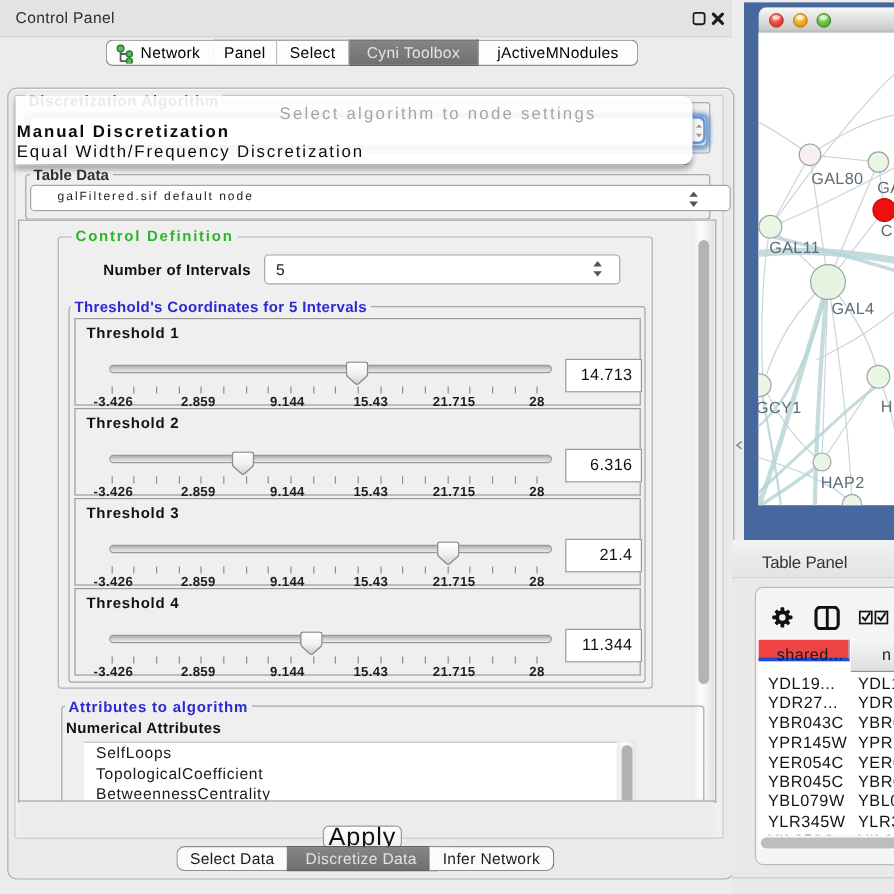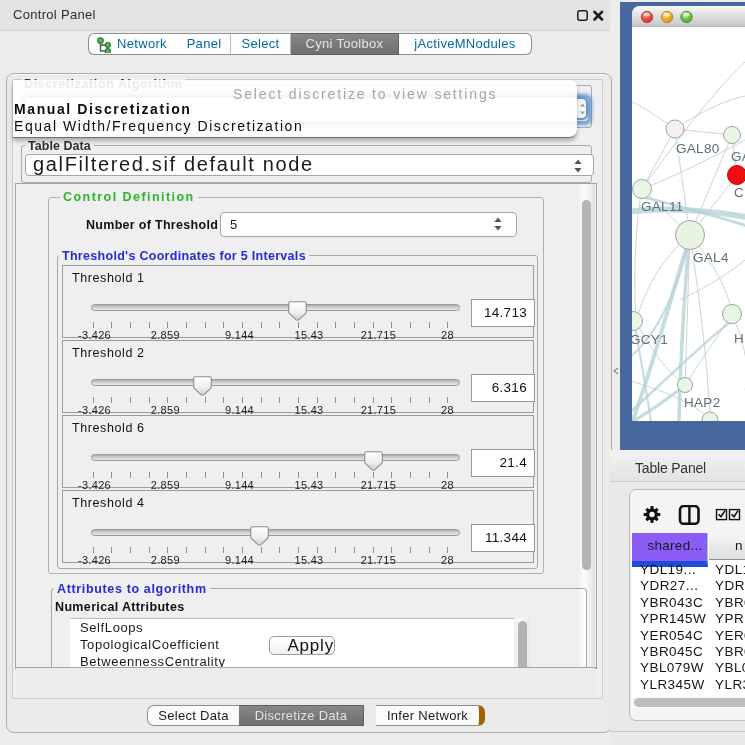--- a/index.html
+++ b/index.html
@@ -4,44 +4,44 @@
 <style>
 html,body{margin:0;padding:0}
 body{width:745px;height:745px;position:relative;overflow:hidden;background:#ececec;
   font-family:"Liberation Sans",sans-serif;letter-spacing:0.3px;-webkit-font-smoothing:antialiased}
 .abs{position:absolute}
 .b{font-weight:bold}
 
 #titlebar{left:0;top:0;width:610px;height:30px;background:#e3e3e3;border-bottom:1px solid #d2d2d2}
 #titletext{left:13px;top:7px;font-size:13px;color:#2d2d2d}
 
-.seg{height:20px;line-height:20px;font-size:13px;color:#0369a1;background:#fdfdfd;
+.seg{height:20px;line-height:20px;font-size:13px;color:#000000;background:#fdfdfd;
   border-top:1px solid #8f8f8f;border-bottom:1px solid #8f8f8f;border-right:1px solid #b9b9b9;
   text-align:center;top:33px}
 .seg.first{border-left:1px solid #8f8f8f;border-radius:6px 0 0 6px}
 .seg.last{border-right:1px solid #8f8f8f;border-radius:0 6px 6px 0}
 .seg.sel{background:linear-gradient(#868686,#6f6f6f);color:#e4e4e4;border-color:#5f5f5f}
 
 #dialog{left:6px;top:73px;width:604px;height:658px;background:#eaeaea;
   border:1px solid #adadad;border-radius:8px;box-shadow:inset 0 1px 0 #f8f8f8}
 #inner{left:12px;top:79px;width:589px;height:618px;background:#efefef;
   border:1px solid #cccccc;border-radius:2px}
 
 .grp{border:1px solid #a9a9a9;border-radius:3px}
 .gtitle{font-size:12.5px;font-weight:bold;background:#efefef;padding:0 3px;letter-spacing:0.05px}
 
 .combo{background:#ffffff;border:1px solid #a6a6a6;border-radius:4px;font-size:13px;color:#1a1a1a}
 
 .tpanel{left:62px;width:470px;height:71px;border:1px solid #9b9b9b;background:#efefef}
-.tlabel{left:9px;top:5px;font-size:12.5px;font-weight:normal;color:#111;letter-spacing:0.6px}
+.tlabel{left:9px;top:5px;font-size:12.5px;font-weight:bold;color:#111;letter-spacing:0.6px}
 .track{left:28px;top:38px;width:367px;height:5px;border:1px solid #9a9a9a;border-radius:4px;
   background:linear-gradient(#adadad,#cfcfcf 45%,#e8e8e8)}
 .tickrow{left:0;top:56px;height:7px}
 .tick{position:absolute;width:1px;height:6px;background:#8e8e8e;top:0}
-.slabel{position:absolute;top:63px;font-size:11px;font-weight:normal;color:#1d1d1d;
+.slabel{position:absolute;top:63px;font-size:11px;font-weight:bold;color:#1d1d1d;
   transform:translateX(-50%);white-space:nowrap}
 .vfield{left:408px;top:33px;width:55px;height:26px;border:1px solid #989898;background:#fff;
   font-size:13.5px;color:#111;text-align:right;line-height:26px;padding-right:7px}
 
 .bluet{color:#2a2ad2}
 .greent{color:#2db52d}
 
 .bseg{height:19px;line-height:19px;font-size:13px;color:#1c1c1c;background:#fbfbfb;
   border-top:1px solid #8f8f8f;border-bottom:1px solid #8f8f8f;border-right:1px solid #b9b9b9;
   text-align:center;top:705px}
@@ -79,35 +79,35 @@
 
 <div class="abs" style="left:25px;top:97px;width:562px;height:23px;background:#fff;border:1px solid #a6a6a6;border-radius:4px;box-shadow:0 0 3.5px 2.5px rgba(70,130,210,.75)"></div>
 <div class="abs" style="left:577px;top:97px;width:9px;height:19px;border:2px solid #6397d6;border-left:none;border-radius:0 6px 6px 0;background:#f6f6f6;box-shadow:0 0 3px 1.5px rgba(110,160,215,.55)"></div>
 <svg class="abs" style="left:579px;top:103px" width="7" height="12" viewBox="0 0 7 12">
  <path d="M3.5 0.5 L6 3.5 H1 Z" fill="#9a9a9a"></path>
     <path d="M3.5 11.5 L1 8.5 H6 Z" fill="#9a9a9a"></path>
 </svg>
 
 <div class="abs grp" style="left:21px;top:145px;width:569px;height:36px"></div>
 <div class="abs gtitle" style="left:25px;top:139px;color:#2f2f2f">Table Data</div>
-<div class="abs combo" style="left:25px;top:154px;width:560px;height:20px;line-height:19px;padding-left:7px;font-size:20px;letter-spacing:1.65px">galFiltered.sif default node</div>
+<div class="abs combo" style="left:25px;top:154px;width:560px;height:20px;line-height:19px;padding-left:22px;font-size:10px;letter-spacing:1.65px">galFiltered.sif default node</div>
 <svg class="abs" style="left:573px;top:159px" width="10" height="14" viewBox="0 0 10 14">
  <path d="M5 0.5 L8.6 5 H1.4 Z" fill="#555"></path>
     <path d="M5 13.5 L1.4 9 H8.6 Z" fill="#555"></path>
 </svg>
 
 <div class="abs" style="left:15px;top:183px;width:580px;height:484px;border:1px solid #a5a5a5;background:#efefef"></div>
 
 <div class="abs" style="left:577px;top:184px;width:18px;height:482px;background:linear-gradient(90deg,#ececec,#fdfdfd 40%,#e2e2e2)"></div>
 <div class="abs" style="left:582px;top:200px;width:9px;height:370px;background:#b4b4b4;border-radius:5px"></div>
 
 <div class="abs grp" style="left:48px;top:197px;width:494px;height:375px;border-color:#b2b2b2"></div>
 <div class="abs gtitle greent" style="left:60px;top:190px;letter-spacing:1.45px">Control Definition</div>
 
-<div class="abs b" style="left:86px;top:218px;font-size:12.5px;color:#111">Number of Threshold</div>
+<div class="abs b" style="left:86px;top:218px;font-size:12.5px;color:#111">Number of Intervals</div>
 <div class="abs combo" style="left:220px;top:212px;width:286px;height:23px;line-height:23px;padding-left:9px">5</div>
 <svg class="abs" style="left:493px;top:217px" width="10" height="14" viewBox="0 0 10 14">
  <path d="M5 0.5 L8.6 5 H1.4 Z" fill="#555"></path>
     <path d="M5 13.5 L1.4 9 H8.6 Z" fill="#555"></path>
 </svg>
 
 <div class="abs grp" style="left:57px;top:255px;width:479px;height:312px;border-color:#a8a8a8"></div>
 <div class="abs gtitle bluet" style="left:59px;top:249px;letter-spacing:0.3px">Threshold's Coordinates for 5 Intervals</div>
 
 <div class="abs tpanel" style="top:265px">
@@ -190,21 +190,21 @@
      <stop offset="0" stop-color="#ffffff"></stop>
           <stop offset="0.55" stop-color="#f0f0f0"></stop>
           <stop offset="1" stop-color="#cfcfcf"></stop>
         </linearGradient>
       </defs>
    <path d="M2.6 0.7 L16.4 0.7 Q18.3 0.7 18.3 2.6 L18.3 10.2 Q18.3 11.8 17.2 12.9 L11.0 18.6 Q9.5 19.9 8.0 18.6 L1.8 12.9 Q0.7 11.8 0.7 10.2 L0.7 2.6 Q0.7 0.7 2.6 0.7 Z" fill="url(#th2)" stroke="#8c8c8c" stroke-width="1.1"></path>
   </svg>
   <div class="abs vfield">6.316</div>
 </div>
 <div class="abs tpanel" style="top:415px">
-  <div class="abs tlabel">Threshold 6</div>
+  <div class="abs tlabel">Threshold 3</div>
   <div class="abs track"></div>
   <div class="abs tickrow" style="width:470px">
       <i class="tick" style="left:29.5px"></i>
       <i class="tick" style="left:48.2px"></i>
       <i class="tick" style="left:66.9px"></i>
       <i class="tick" style="left:85.5px"></i>
       <i class="tick" style="left:104.2px"></i>
       <i class="tick" style="left:122.9px"></i>
       <i class="tick" style="left:141.6px"></i>
       <i class="tick" style="left:160.3px"></i>
@@ -289,25 +289,25 @@
 <div class="abs" style="left:70px;top:618px;width:460px;height:49px;background:#fff;border-top:1px solid #bbb"></div>
 <div class="abs" style="left:80px;top:620px;font-size:13px;letter-spacing:0.6px;color:#1a1a1a">SelfLoops</div>
 <div class="abs" style="left:80px;top:637px;font-size:13px;letter-spacing:0.6px;color:#1a1a1a">TopologicalCoefficient</div>
 <div class="abs" style="left:80px;top:654px;font-size:13px;letter-spacing:0.6px;color:#1a1a1a">BetweennessCentrality</div>
 <div class="abs" style="left:514px;top:618px;width:16px;height:49px;background:linear-gradient(90deg,#ececec,#fbfbfb 40%,#e6e6e6)"></div>
 <div class="abs" style="left:518px;top:621px;width:9px;height:46px;background:#b2b2b2;border-radius:5px 5px 0 0"></div>
 
 <div class="abs" style="left:16px;top:667px;width:579px;height:30px;background:#ececec"></div>
 <div class="abs" style="left:15px;top:667px;width:581px;height:1px;background:#a5a5a5"></div>
 
-<div class="abs" style="left:269px;top:636px;width:64px;height:17px;background:linear-gradient(#ffffff,#f1f1f1);border:1px solid #9d9d9d;border-radius:5px;text-align:right;line-height:17px;font-size:17px;letter-spacing:0.8px;color:#111">Apply</div>
+<div class="abs" style="left:269px;top:688px;width:64px;height:17px;background:linear-gradient(#ffffff,#f1f1f1);border:1px solid #9d9d9d;border-radius:5px;text-align:center;line-height:17px;font-size:21px;letter-spacing:0.8px;color:#111">Apply</div>
 
 <div class="abs bseg" style="left:147px;width:91px;border-left:1px solid #8f8f8f;border-radius:7px 0 0 7px">Select Data</div>
 <div class="abs bseg" style="left:239px;width:124px;background:linear-gradient(#868686,#6f6f6f);color:#e2e2e2;border-color:#5f5f5f">Discretize Data</div>
-<div class="abs bseg" style="left:376px;width:103px;border-radius:0 7px 7px 0;border-right:6px solid #a16207">Infer Network</div>
+<div class="abs bseg" style="left:358px;width:103px;border-radius:0 7px 7px 0;border-right:1px solid #a16207">Infer Network</div>
 
 <svg class="abs" style="left:612px;top:367px" width="8" height="8" viewBox="0 0 8 8">
  <path d="M6 1 L2 4 L6 7" fill="none" stroke="#8a8a8a" stroke-width="1.2"></path>
 </svg>
 
 <div class="abs" style="left:620px;top:2px;width:125px;height:448px;background:#46689e"></div>
 
 <div class="abs" style="left:632px;top:6px;width:113px;height:21px;border-radius:7px 0 0 0;
   background:linear-gradient(#f9f9f9,#e8e8e8 30%,#cdcdcd 85%,#b9b9b9);border-bottom:1px solid #8d8d8d"></div>
 <svg class="abs" style="left:640px;top:10px" width="60" height="14" viewBox="0 0 60 14">
@@ -421,21 +421,21 @@
   <g stroke="#111" stroke-width="1.4" fill="none">
    <rect x="73.5" y="4.6" width="10" height="10"></rect>
    <path d="M75.5 9.2 L78 11.8 L82 5.6" stroke-width="1.6"></path>
    <rect x="86.5" y="4.6" width="10" height="10"></rect>
    <path d="M88.5 9.2 L91 11.8 L95 5.6" stroke-width="1.6"></path>
   </g>
  </g>
 </svg>
 
 <div class="abs" style="left:632px;top:533px;width:113px;height:175px;background:#ffffff;overflow:hidden">
- <div class="abs" style="left:0;top:0;width:76px;height:34px;background:#8b5cf6;border-right:1px solid #9dbecb;border-bottom:6px solid #1d4ed8;text-align:center;font-size:13.5px;color:#1a1a1a;line-height:26px;padding-left:11px;box-sizing:border-box">shared...</div>
+ <div class="abs" style="left:0;top:0;width:76px;height:18px;background:#ef4444;border-right:1px solid #9dbecb;border-bottom:3px solid #1d4ed8;text-align:center;font-size:13.5px;color:#1a1a1a;line-height:26px;padding-left:11px;box-sizing:border-box">shared...</div>
  <div class="abs" style="left:77px;top:0;width:40px;height:26px;background:linear-gradient(#f6f6f6,#dedede);border-bottom:1px solid #8f8f8f;font-size:13.5px;color:#1a1a1a;line-height:26px;padding-left:26px">n</div>
  <div class="abs" id="rows" style="left:0;top:29px;width:113px;font-size:13.5px;letter-spacing:0.45px;color:#141414">
   <div class="abs" style="left:8px;top:0.0px">YDL19...</div>
   <div class="abs" style="left:83px;top:0.0px">YDL1</div>
   <div class="abs" style="left:8px;top:16.4px">YDR27...</div>
   <div class="abs" style="left:83px;top:16.4px">YDR2</div>
   <div class="abs" style="left:8px;top:32.8px">YBR043C</div>
   <div class="abs" style="left:83px;top:32.8px">YBR0</div>
   <div class="abs" style="left:8px;top:49.2px">YPR145W</div>
   <div class="abs" style="left:83px;top:49.2px">YPR1</div>
@@ -450,15 +450,15 @@
   <div class="abs" style="left:8px;top:131.2px">YIL052C</div>
   <div class="abs" style="left:83px;top:131.2px">YIL0</div>
  </div>
  <div class="abs" style="left:0;top:163px;width:113px;height:12px;background:#fbfbfb"></div>
  <div class="abs" style="left:2px;top:165px;width:115px;height:9px;background:#bdbdbd;border-radius:4.5px"></div>
 </div>
 <div class="abs" style="left:610px;top:731px;width:135px;height:1px;background:#c8c8c8"></div>
 
 <div class="abs" style="left:13px;top:80px;width:564px;height:57px;background:rgba(255,255,255,0.9);
   border-bottom:1.5px solid #6f6f6f;border-radius:0 8px 8px 0;box-shadow:0 3px 4px rgba(0,0,0,0.28)"></div>
-<div class="abs" style="left:233px;top:86px;font-size:14px;letter-spacing:1.85px;color:#a5a5a5">Select discretize to view settings</div>
+<div class="abs" style="left:233px;top:86px;font-size:14px;letter-spacing:1.85px;color:#a5a5a5">Select algorithm to node settings</div>
 <div class="abs b" style="left:14px;top:101px;font-size:14px;letter-spacing:1.6px;color:#0c0c0c">Manual Discretization</div>
 <div class="abs" style="left:14px;top:118px;font-size:14px;letter-spacing:1.55px;color:#0c0c0c">Equal Width/Frequency Discretization</div>
 
 </body></html>

